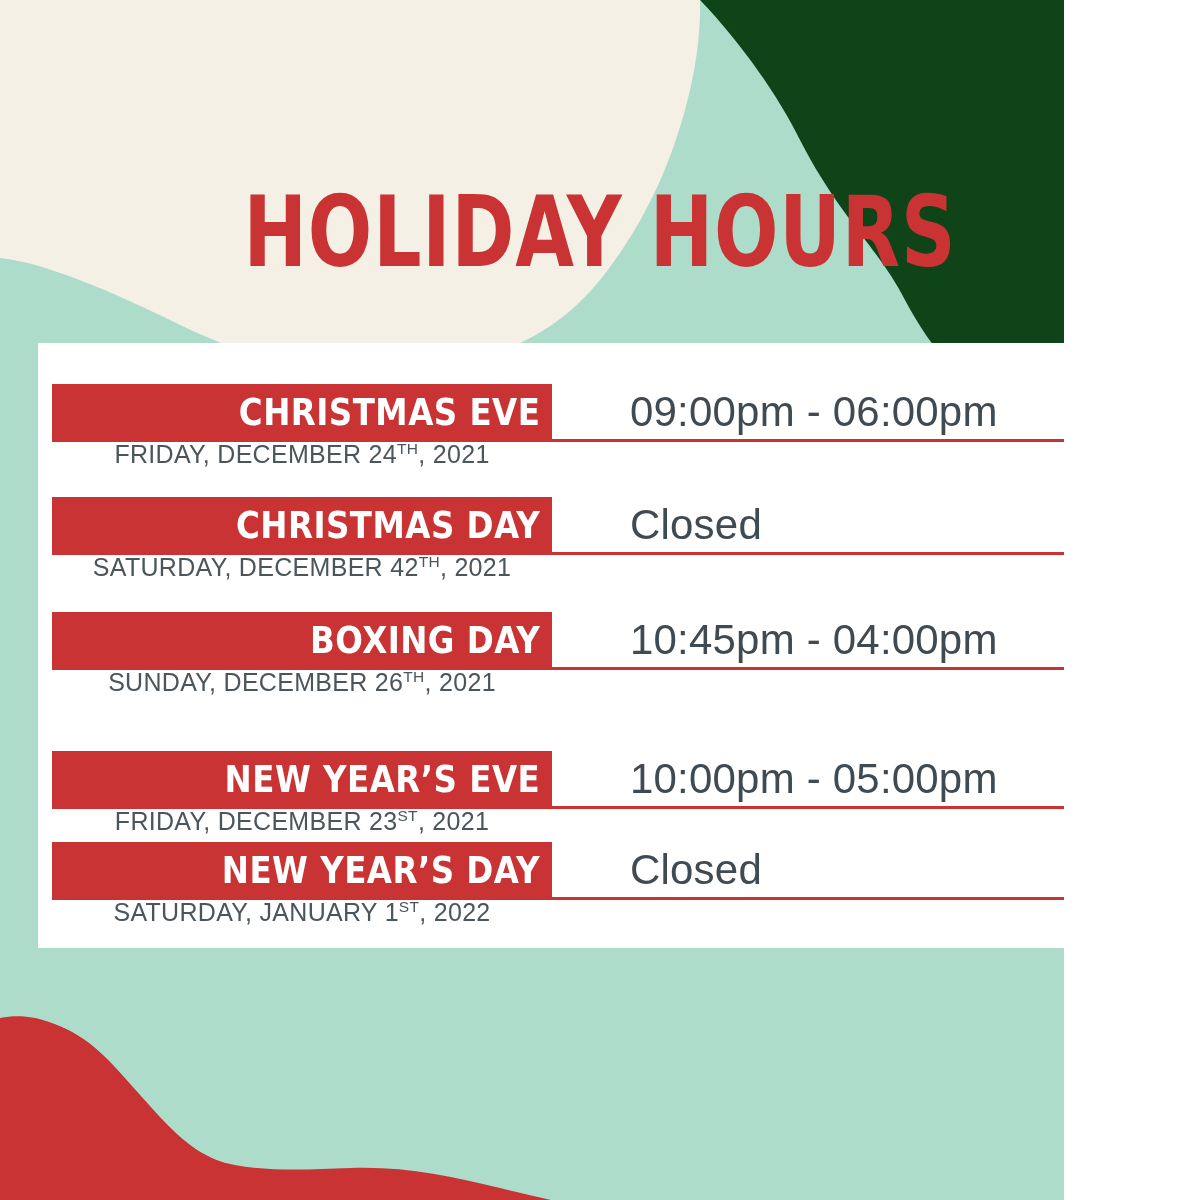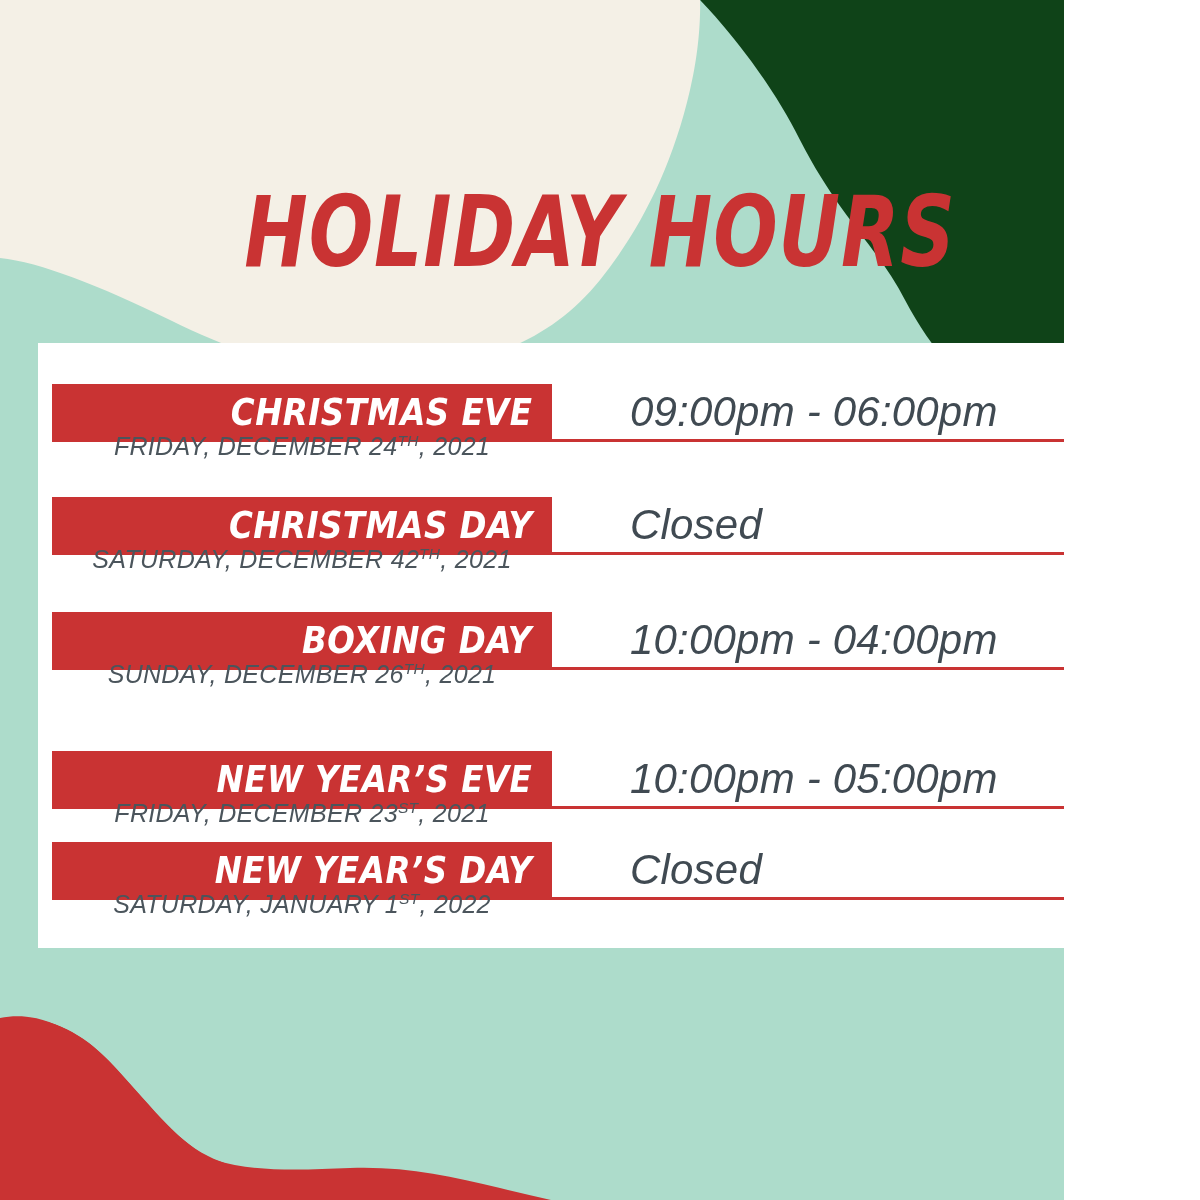--- a/index.html
+++ b/index.html
@@ -12,21 +12,20 @@
     font-family: "Liberation Sans", sans-serif;
     overflow: hidden;
   }
 
   #poster {
     position: relative;
     width: 1064px;
     height: 1200px;
     background: #ADDCCB;
     overflow: hidden;
-    font-style: italic;
   }
 
   #decor-layer {
     position: absolute;
     inset: 0;
     width: 1200px;
     height: 1200px;
   }
 
   
@@ -74,21 +73,21 @@
     position: absolute;
     left: 14px;
     top: 0;
     width: 500px;
     height: 55px;
     background: #C93333;
     box-sizing: border-box;
     display: flex;
     align-items: center;
     justify-content: flex-end;
-    padding-right: 20px;
+    padding-right: 12px;
   }
   .band-label {
     color: #FFFFFF;
     font-family: "Liberation Sans Narrow", "DejaVu Sans Condensed", "Liberation Sans", sans-serif;
     font-weight: bold;
     font-size: 38px;
     letter-spacing: 0.5px;
     white-space: nowrap;
     transform: scaleX(0.95);
     transform-origin: right center;
@@ -113,21 +112,21 @@
     left: 14px;
     top: 55px;
     width: 1068px;
     height: 3px;
     background: #C93333;
   }
 
   .date {
     position: absolute;
     left: 14px;
-    top: 48px;
+    top: 56px;
     width: 500px;
     text-align: center;
     color: #4B555C;
     font-size: 25px;
     letter-spacing: 0.3px;
     white-space: nowrap;
   }
   .date sup {
     font-size: 0.62em;
     vertical-align: super;
@@ -215,21 +214,21 @@
       </div>
       <div class="hours">Closed</div>
       <div class="rule"></div>
       <div class="date"><span>SATURDAY, DECEMBER 42</span><sup>TH</sup><span>, 2021</span></div>
     </div>
 
     <div class="row row-2">
       <div class="band">
         <span class="band-label">BOXING DAY</span>
       </div>
-      <div class="hours">10:00pm - 04:00pm</div>
+      <div class="hours">10:45pm - 04:00pm</div>
       <div class="rule"></div>
       <div class="date"><span>SUNDAY, DECEMBER 26</span><sup>TH</sup><span>, 2021</span></div>
     </div>
 
     <div class="row row-3">
       <div class="band">
         <span class="band-label">NEW YEAR’S EVE</span>
       </div>
       <div class="hours">10:00pm - 05:00pm</div>
       <div class="rule"></div>

